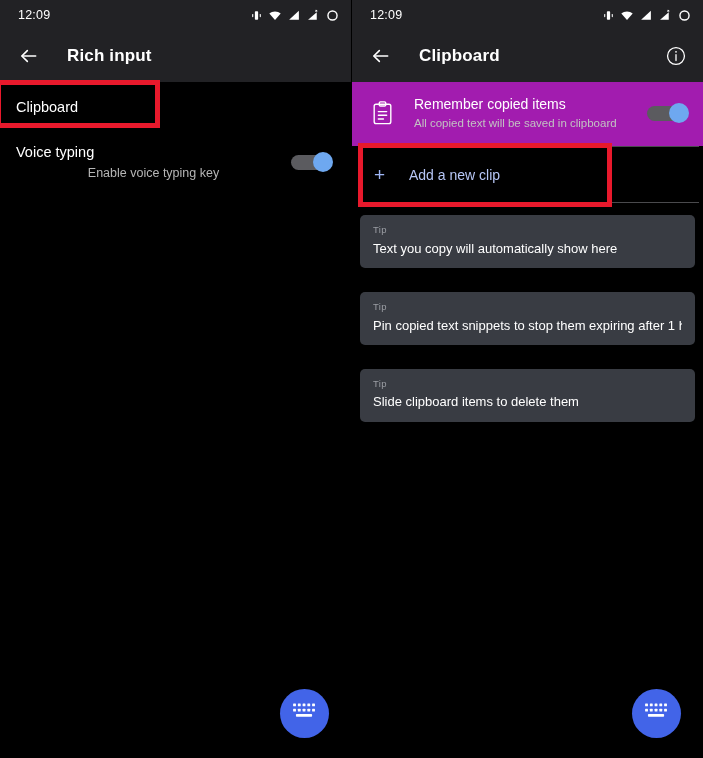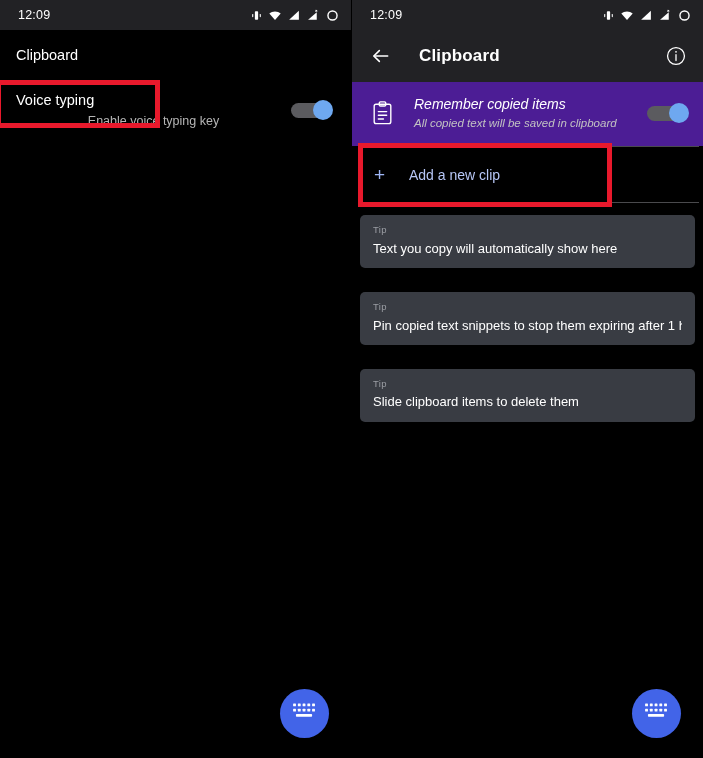--- a/index.html
+++ b/index.html
@@ -128,22 +128,21 @@
     border-radius: 50%;
     background: #6ea8f0;
   }
 
   
   .clip-header-row {
     display: flex;
     align-items: center;
     padding: 13px 14px 15px 18px;
     box-sizing: border-box;
-    background: #4c1d95;
-    font-style: italic;
+    background: #a21caf;
   }
   .clip-header-row .cb-icon {
     width: 24px; height: 26px;
     flex: 0 0 auto;
     display: flex; align-items: center; justify-content: center;
     margin-right: 20px;
   }
   .clip-header-texts { flex: 1 1 auto; min-width: 0; }
   .clip-header-title {
     color: #ffffff;
@@ -264,20 +263,29 @@
           </svg>
         </span>
         <span>
           <svg width="13" height="13" viewBox="0 0 24 24" fill="none" stroke="#fff" stroke-width="2.6">
             <circle cx="12" cy="12" r="8.4"></circle>
           </svg>
         </span>
       </div>
     </div>
 
+    <div class="appbar">
+      <div class="back">
+        <svg width="20" height="20" viewBox="0 0 24 24" fill="none" stroke="#fff" stroke-width="1.9" stroke-linecap="round" stroke-linejoin="round">
+          <line x1="20" y1="12" x2="4" y2="12"></line>
+          <polyline points="10,5.5 3.4,12 10,18.5"></polyline>
+        </svg>
+      </div>
+      <div class="title">Rich input</div>
+    </div>
 
     <div class="settings-list">
 
       <div class="setting-row" style="min-height:48px;padding-top:14px;padding-bottom:14px;">
         <div class="setting-texts">
           <div class="setting-title">Clipboard</div>
         </div>
       </div>
 
       <div class="setting-row" style="padding-top:11px;padding-bottom:12px;">

